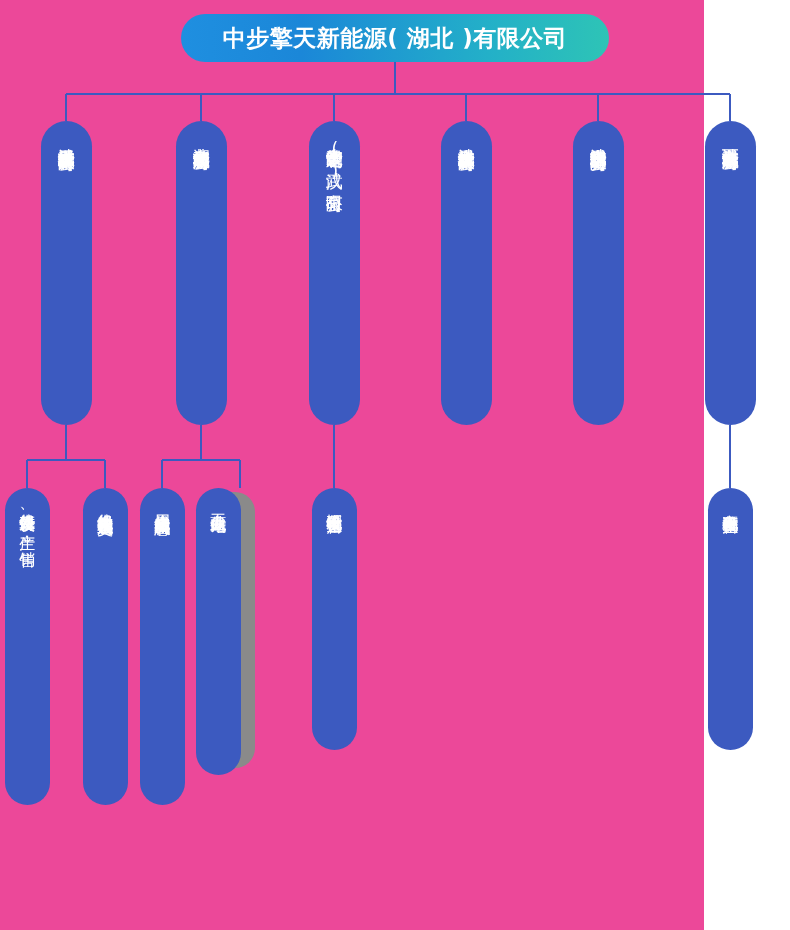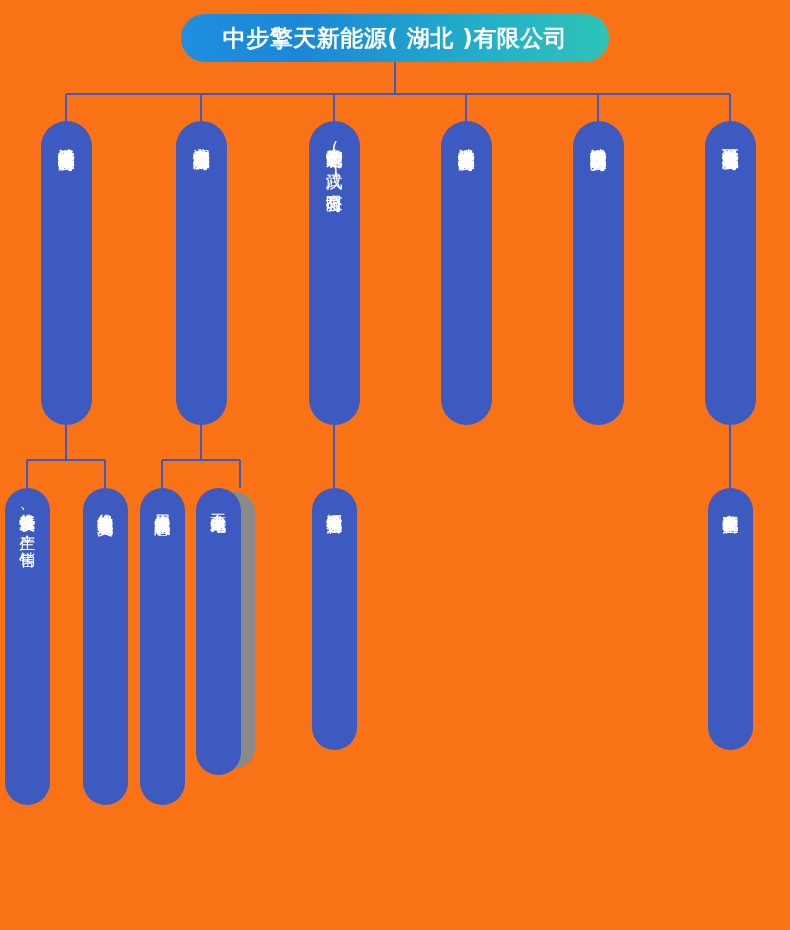--- a/index.html
+++ b/index.html
@@ -8,23 +8,23 @@
     background: #ffffff;
   }
   body {
     width: 790px;
     height: 930px;
     font-family: "DejaVu Sans", "Liberation Sans", sans-serif;
     overflow: hidden;
   }
   #chart-root {
     position: relative;
-    width: 790px;
+    width: 704px;
     height: 930px;
-    background: #f97316;
+    background: #ec4899;
   }
   #connector-layer {
     position: absolute;
     left: 0;
     top: 0;
     width: 790px;
     height: 930px;
     z-index: 1;
     pointer-events: none;
   }

